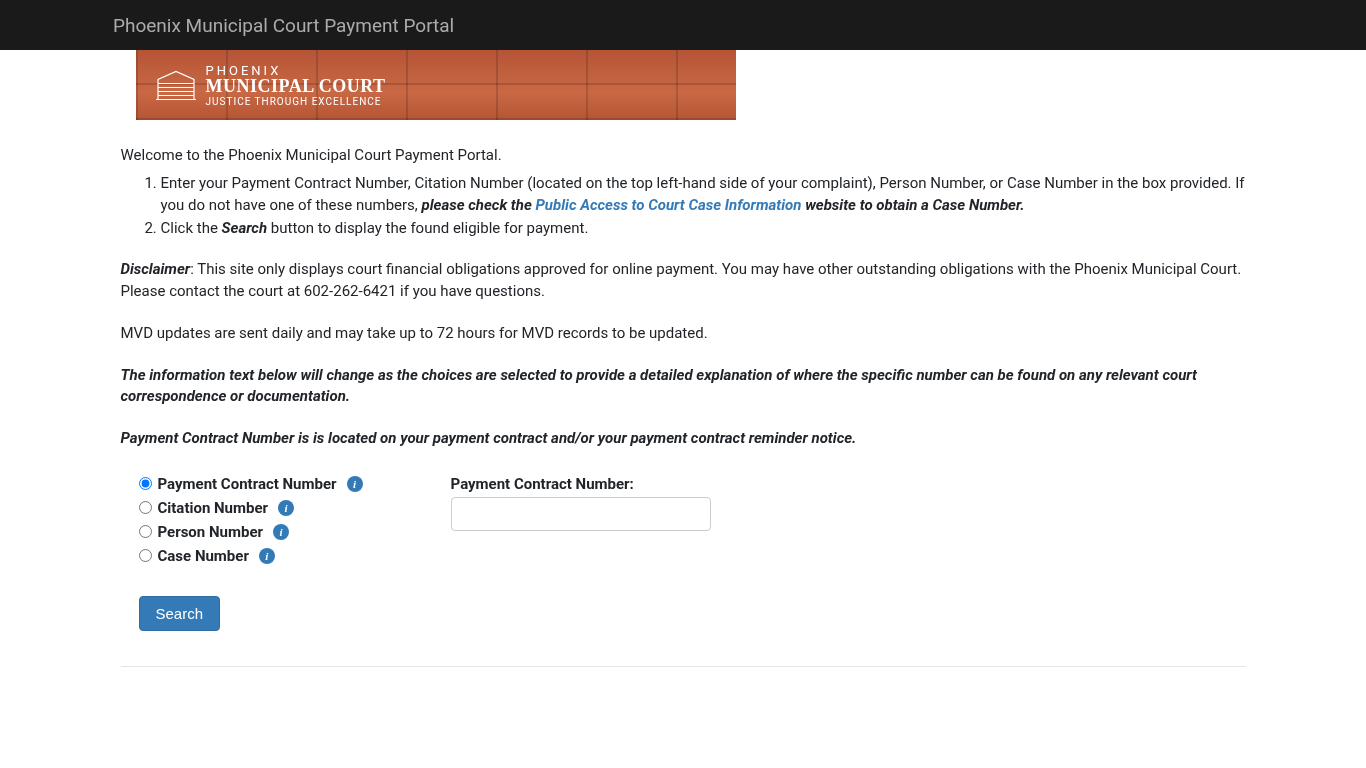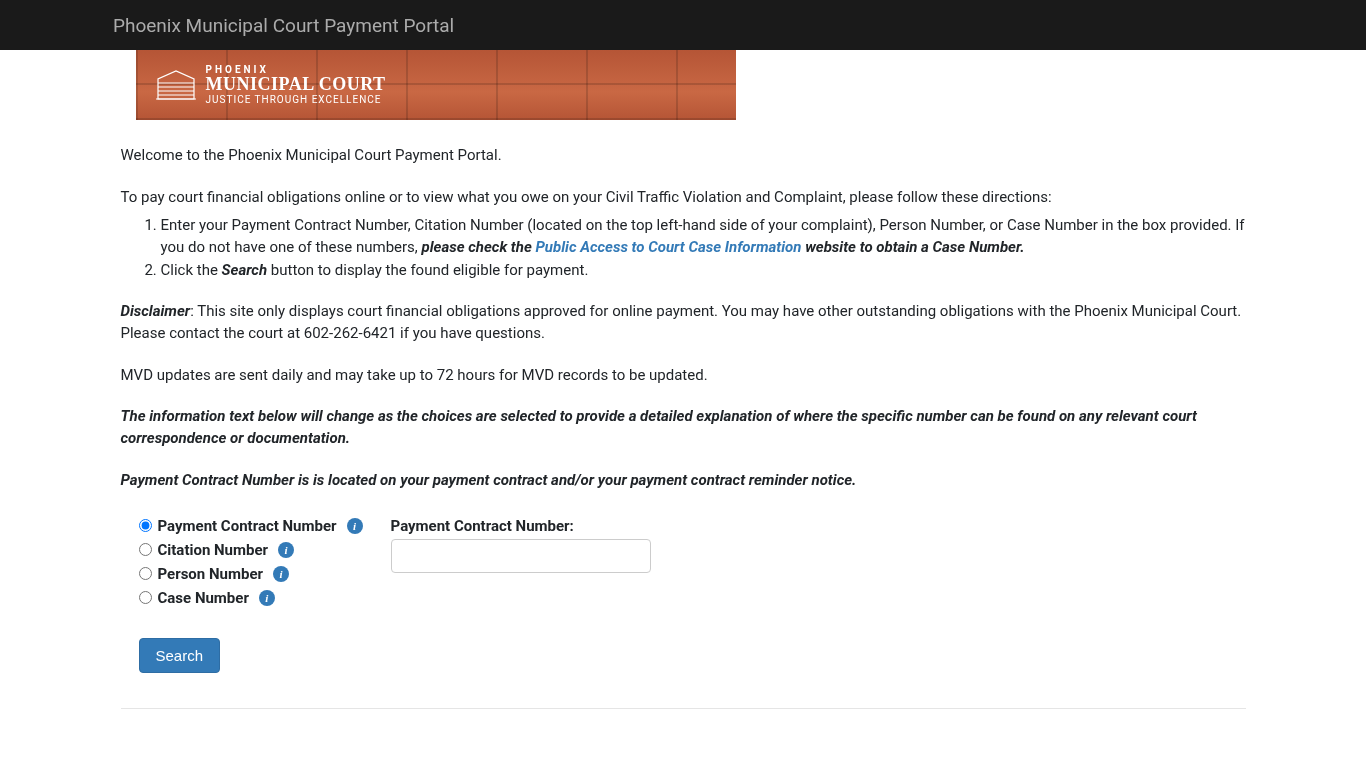--- a/index.html
+++ b/index.html
@@ -49,30 +49,30 @@
       left: 20px;
       top: 50%;
       transform: translateY(-50%);
       color: #fff;
       display: flex;
       align-items: center;
       gap: 10px;
     }
     .banner-building svg { display: block; }
     .banner-text { display: flex; flex-direction: column; line-height: 1; }
-    .banner-city { font-size: 10px; letter-spacing: 3px; font-weight: 700; }
+    .banner-city { font-size: 13px; letter-spacing: 3px; font-weight: 400; }
     .banner-court { font-size: 18px; font-weight: 800; letter-spacing: 0.5px; font-family: Georgia, serif; }
     .banner-tag { font-size: 10px; letter-spacing: 1px; margin-top: 2px; }
     .content { padding: 0 0 30px 0; }
     .content p { margin: 0 0 20px 0; line-height: 1.45; }
     .content ol { margin: -15px 0 20px 0; padding-left: 40px; }
     .content li { line-height: 1.5; margin-bottom: 0; }
     .link { color: #337ab7; text-decoration: none; font-weight: bold; cursor: pointer; }
     b { font-weight: bold; font-style: italic; }
-    .form-area { display: flex; gap: 28px; margin-top: 25px; margin-bottom: 25px; }
+    .form-area { display: flex; gap: 88px; margin-top: 25px; margin-bottom: 25px; }
     .radios { padding-left: 18px; }
     .radio-row { margin-bottom: 6px; display: flex; align-items: center; }
     .radio-row input[type=radio] { margin: 0 6px 0 0; cursor: pointer; }
     .radio-row label { font-weight: bold; font-size: 15px; cursor: pointer; display: inline-flex; align-items: center; }
     .info-icon {
       display: inline-flex;
       width: 16px; height: 16px;
       border-radius: 50%;
       background: #337ab7;
       color: #fff;
@@ -130,21 +130,20 @@
         <span class="banner-city">PHOENIX</span>
         <span class="banner-court">MUNICIPAL COURT</span>
         <span class="banner-tag">JUSTICE THROUGH EXCELLENCE</span>
       </span>
     </div>
   </div>
 
   <div class="content">
     <p>Welcome to the Phoenix Municipal Court Payment Portal.</p>
 
-    <p>To pay court financial obligations online or to view what you owe on your Civil Traffic Violation and Complaint, please follow these directions:</p>
     <ol>
       <li>
         <span>Enter your Payment Contract Number, Citation Number (located on the top left-hand side of your complaint), Person Number, or Case Number in the box provided. If you do not have one of these numbers, </span><b><span>please check the </span><a class="link">Public Access to Court Case Information</a><span> website to obtain a Case Number.</span></b>
       </li>
       <li>
         <span>Click the </span><b>Search</b><span> button to display the found eligible for payment.</span>
       </li>
     </ol>
 
     <p>

